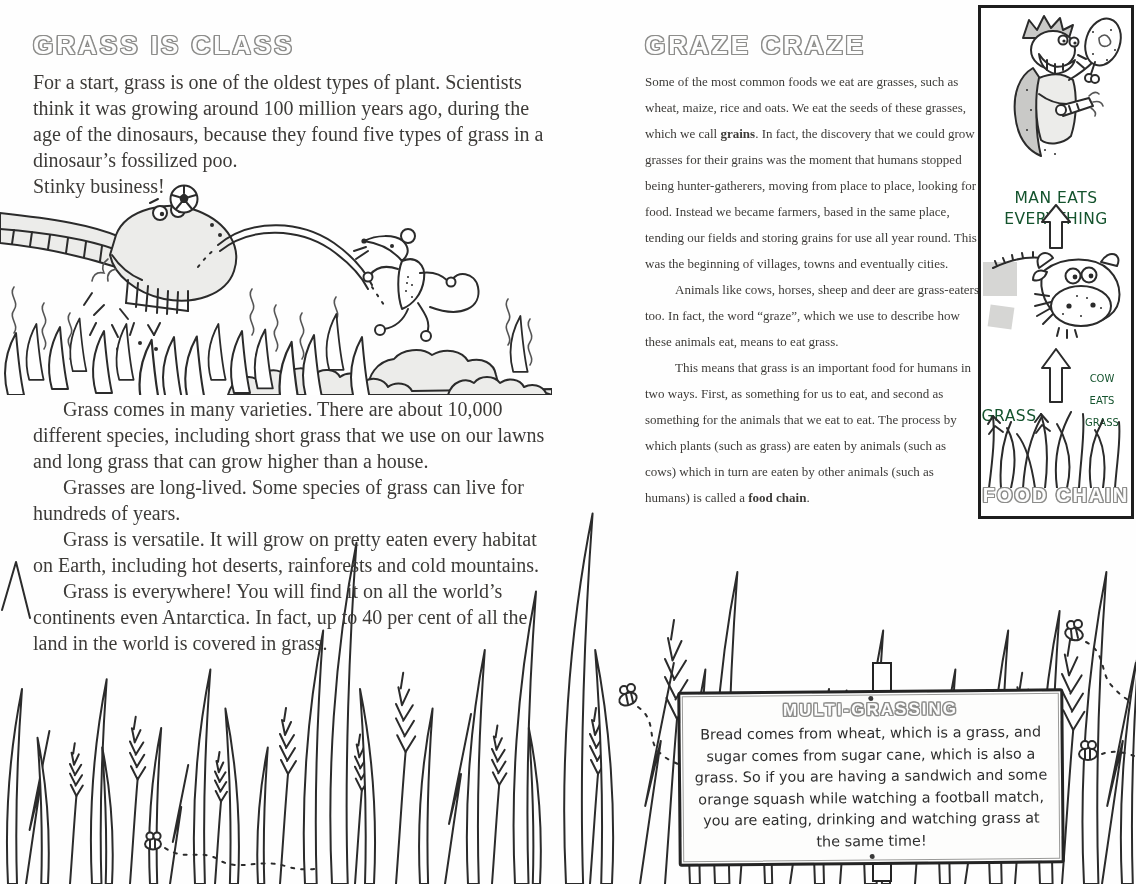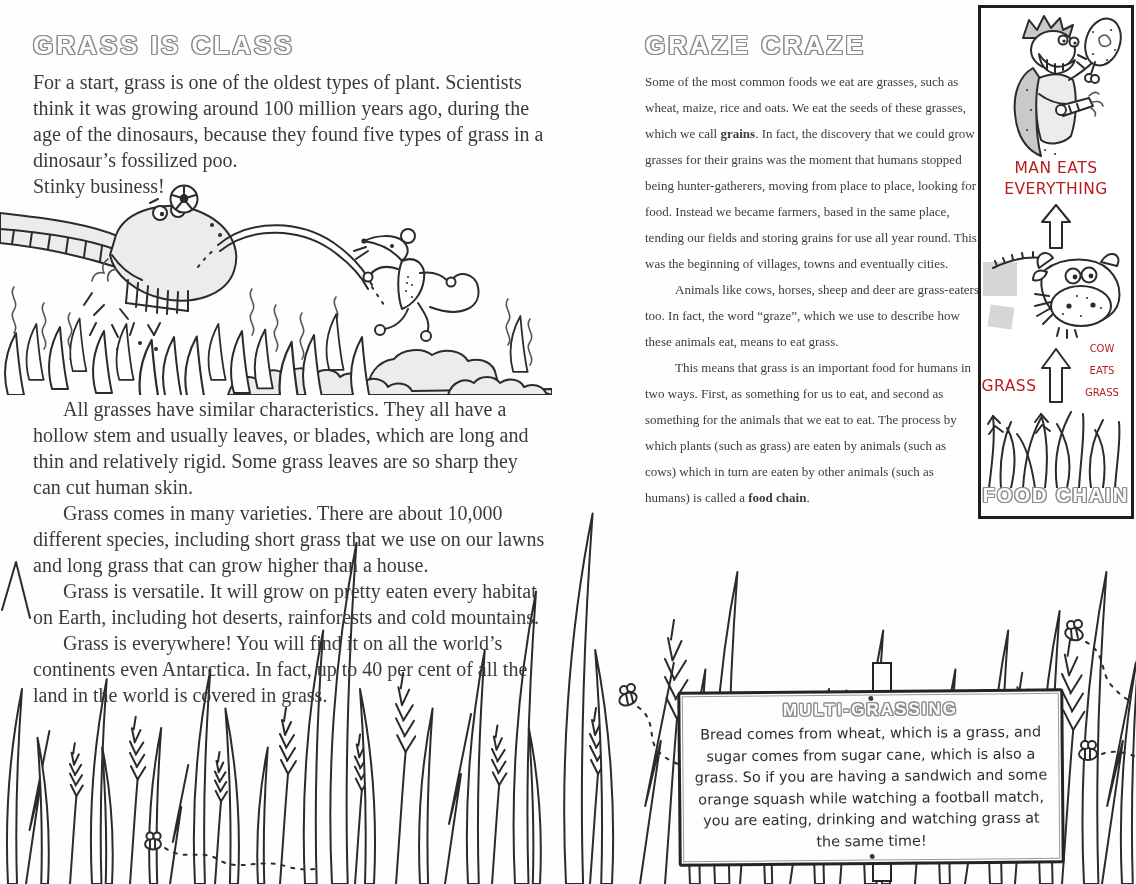--- a/index.html
+++ b/index.html
@@ -11,21 +11,21 @@
   .rp p{font-size:13px;line-height:26px;}
   .ind{text-indent:30px;}
   b{font-weight:bold;}
   
   .bubble{font-family:"Liberation Sans",sans-serif;font-weight:800;color:#fdfdfd;letter-spacing:3px;
     text-shadow:-1.2px -1.2px 0 #8d8d8b,0 -1.2px 0 #8d8d8b,1.2px -1.2px 0 #8d8d8b,
                 -1.2px 0 0 #8d8d8b,1.2px 0 0 #8d8d8b,
                 -1.2px 1.2px 0 #8d8d8b,0 1.2px 0 #8d8d8b,1.2px 1.2px 0 #8d8d8b;}
   .pagetitle{font-size:26px;text-align:left;margin:0 0 8px 0;}
   
-  .hand{font-family:"DejaVu Sans",sans-serif;color:#b91c1c;}
+  .hand{font-family:"DejaVu Sans",sans-serif;color:#14532d;margin-top:30px;}
   
   #sidebar{left:978px;top:5px;width:150px;height:508px;border:3px solid #1d1d1d;background:#fff;z-index:6;}
   .sb-label{width:100%;text-align:center;font-size:15.5px;line-height:21px;letter-spacing:0.5px;}
   
   #post{left:872px;top:662px;width:16px;height:216px;background:#fff;border:2.5px solid #242424;z-index:4;}
   #factbox{left:678px;top:690px;width:386px;background:#fdfdfc;border:3px solid #242424;border-radius:3px;
            box-shadow:inset 0 0 0 1.5px #fff, inset 0 0 0 2.5px #9a9a98;z-index:5;transform:rotate(-0.5deg);
            padding:7px 12px 10px 12px;box-sizing:border-box;}
   #factbox .ftitle{font-size:17px;text-align:center;letter-spacing:2px;margin:0 0 3px 0;}
   #factbox .ftext{font-size:14.4px;line-height:21.5px;text-align:center;color:#2e2e2e;margin:0;}
@@ -217,22 +217,22 @@
       <use href="#fl" transform="translate(506,-2) scale(0.9)"></use>
     </g>
   </svg>
 
   <div class="abs z2 bodytext" style="left:33px;top:30px;width:516px;">
     <h1 class="bubble pagetitle">GRASS IS CLASS</h1>
     <p>For a start, grass is one of the oldest types of plant. Scientists think it was growing around 100 million years ago, during the age of the dinosaurs, because they found five types of grass in a dinosaur’s fossilized poo.</p>
     <p>Stinky business!</p>
   </div>
   <div class="abs z2 bodytext" style="left:33px;top:396px;width:516px;">
-    <p class="ind">All grasses have similar characteristics. They all have a hollow stem and usually leaves, or blades, which are long and thin and relatively rigid. Some grass leaves are so sharp they can cut human skin.</p>
     <p class="ind">Grass comes in many varieties. There are about 10,000 different species, including short grass that we use on our lawns and long grass that can grow higher than a house.</p>
+    <p class="ind">Grasses are long-lived. Some species of grass can live for hundreds of years.</p>
     <p class="ind">Grass is versatile. It will grow on pretty eaten every habitat on Earth, including hot deserts, rainforests and cold mountains.</p>
     <p class="ind">Grass is everywhere! You will find it on all the world’s continents even Antarctica. In fact, up to 40 per cent of all the land in the world is covered in grass.</p>
   </div>
 
   <div class="abs z2 bodytext rp" style="left:645px;top:0;width:447px;">
     <div class="colspacer"></div>
     <h1 class="bubble pagetitle" style="margin-top:30px;">GRAZE CRAZE</h1>
     <p><span>Some of the most common foods we eat are grasses, such as wheat, maize, rice and oats. We eat the seeds of these grasses, which we call </span><b>grains</b><span>. In fact, the discovery that we could grow grasses for their grains was the moment that humans stopped being hunter-gatherers, moving from place to place, looking for food. Instead we became farmers, based in the same place, tending our fields and storing grains for use all year round. This was the beginning of villages, towns and eventually cities.</span></p>
     <p class="ind">Animals like cows, horses, sheep and deer are grass-eaters too. In fact, the word “graze”, which we use to describe how these animals eat, means to eat grass.</p>
     <p class="ind"><span>This means that grass is an important food for humans in two ways. First, as something for us to eat, and second as something for the animals that we eat to eat. The process by which plants (such as grass) are eaten by animals (such as cows) which in turn are eaten by other animals (such as humans) is called a </span><b>food chain</b><span>.</span></p>

